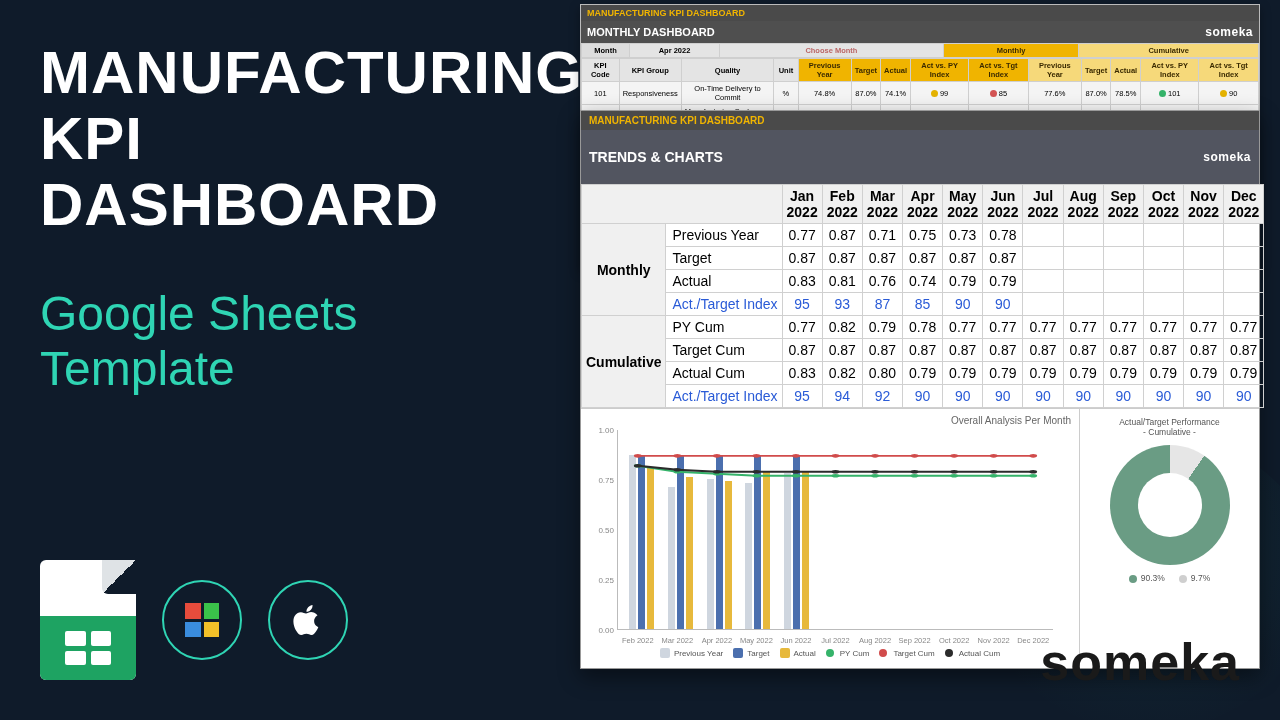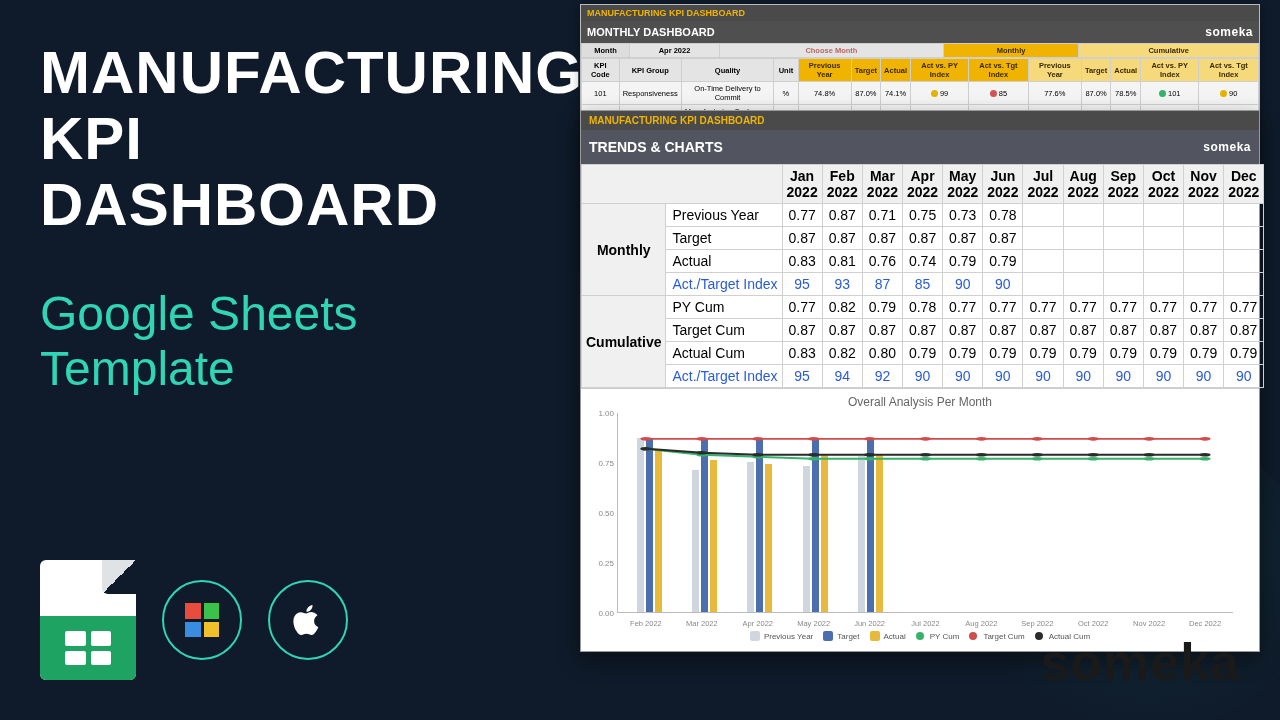--- a/index.html
+++ b/index.html
@@ -42,34 +42,34 @@
 .back-grid th{background:#e4e4e4;font-weight:600}
 .back-grid th.sel{background:#ddd}
 .hdr-m{background:#f0b400!important;color:#3a2a00}
 .hdr-c{background:#f6d97a!important;color:#3a2a00}
 .dot{display:inline-block;width:7px;height:7px;border-radius:50%;margin-right:2px;vertical-align:middle}
 .dg{background:#35b36a}.dy{background:#e4b200}.dr{background:#d35454}
 
 
 .card-main{position:absolute;top:110px;left:580px;width:680px;background:#fff;border:1px solid #999;box-shadow:0 8px 20px rgba(0,0,0,.45);font-size:9px}
 .cm-bar1{background:#4a4a4a;color:#f0b400;padding:4px 8px;font-weight:700;font-size:10px}
-.cm-bar2{background:#525560;color:#fff;padding:9px 8px;font-size:14px;font-weight:700;display:flex;justify-content:space-between;align-items:center}
+.cm-bar2{background:#525560;color:#fff;padding:19px 8px;font-size:14px;font-weight:700;display:flex;justify-content:space-between;align-items:center}
 .cm-subtitle{background:#747a87;color:#fff;text-align:center;padding:5px;font-size:10px}
 
 .tbl{width:100%;border-collapse:collapse;font-size:14px}
 .tbl th,.tbl td{border:1px solid #d0d0d0;padding:3px 4px;text-align:center}
 .tbl th{background:#f0f0f0;font-weight:600}
 .tbl td.lab{text-align:left;padding-left:6px;white-space:nowrap}
 .tbl .rowhead{background:#f0f0f0;font-weight:700;writing-mode:horizontal-tb;text-align:center}
 .tbl .atidx td{color:#2a5bd7}
 .tbl .atidx td.lab{color:#2a5bd7}
 
 .chart-wrap{display:flex;border-top:1px solid #ccc}
 .chart-left{flex:1;padding:6px 8px 10px;position:relative}
-.chart-title{text-align:center;color:#666;font-size:12px;margin-bottom:2px}
+.chart-title{text-align:right;color:#666;font-size:10px;margin-bottom:2px}
 .plot{position:relative;height:200px;border-left:1px solid #bbb;border-bottom:1px solid #bbb;margin:4px 18px 4px 28px}
 .ytick{position:absolute;left:-28px;width:24px;text-align:right;font-size:8px;color:#888;transform:translateY(-50%)}
 .clusters{position:absolute;inset:0;display:flex;align-items:flex-end;justify-content:space-around;padding:0 4px}
 .cluster{display:flex;align-items:flex-end;gap:2px;height:100%}
 .bar{width:7px}
 .xlab{position:absolute;bottom:-16px;font-size:7.5px;color:#888;transform:translateX(-50%);white-space:nowrap}
 svg.lines{position:absolute;inset:0;width:100%;height:100%}
 .legend{display:flex;gap:10px;justify-content:center;font-size:8px;color:#555;margin-top:18px;flex-wrap:wrap}
 .lg{display:flex;align-items:center;gap:4px}
 .sw{width:10px;height:10px;border-radius:2px}
@@ -616,16 +616,29 @@
           <div class="lg">
             <span class="sw dot" style="background: rgb(209, 75, 75);"></span>
             <span>Target Cum</span>
           </div>
           <div class="lg">
             <span class="sw dot" style="background: rgb(43, 43, 43);"></span>
             <span>Actual Cum</span>
           </div>
         </div>
     </div>
+    <div class="chart-right">
+      <div class="donut-title">
+        <span>Actual/Target Performance</span><br>
+        <span>- Cumulative -</span>
+      </div>
+      <div class="donut">
+          <div class="hole"></div>
+        </div>
+      <div class="donut-leg">
+        <span><span class="dsw a"></span><span>90.3%</span></span>
+        <span><span class="dsw b"></span><span>9.7%</span></span>
+      </div>
+    </div>
   </div>
 </div>
 
 <div class="brand-main">someka</div>
 
 </body></html>

